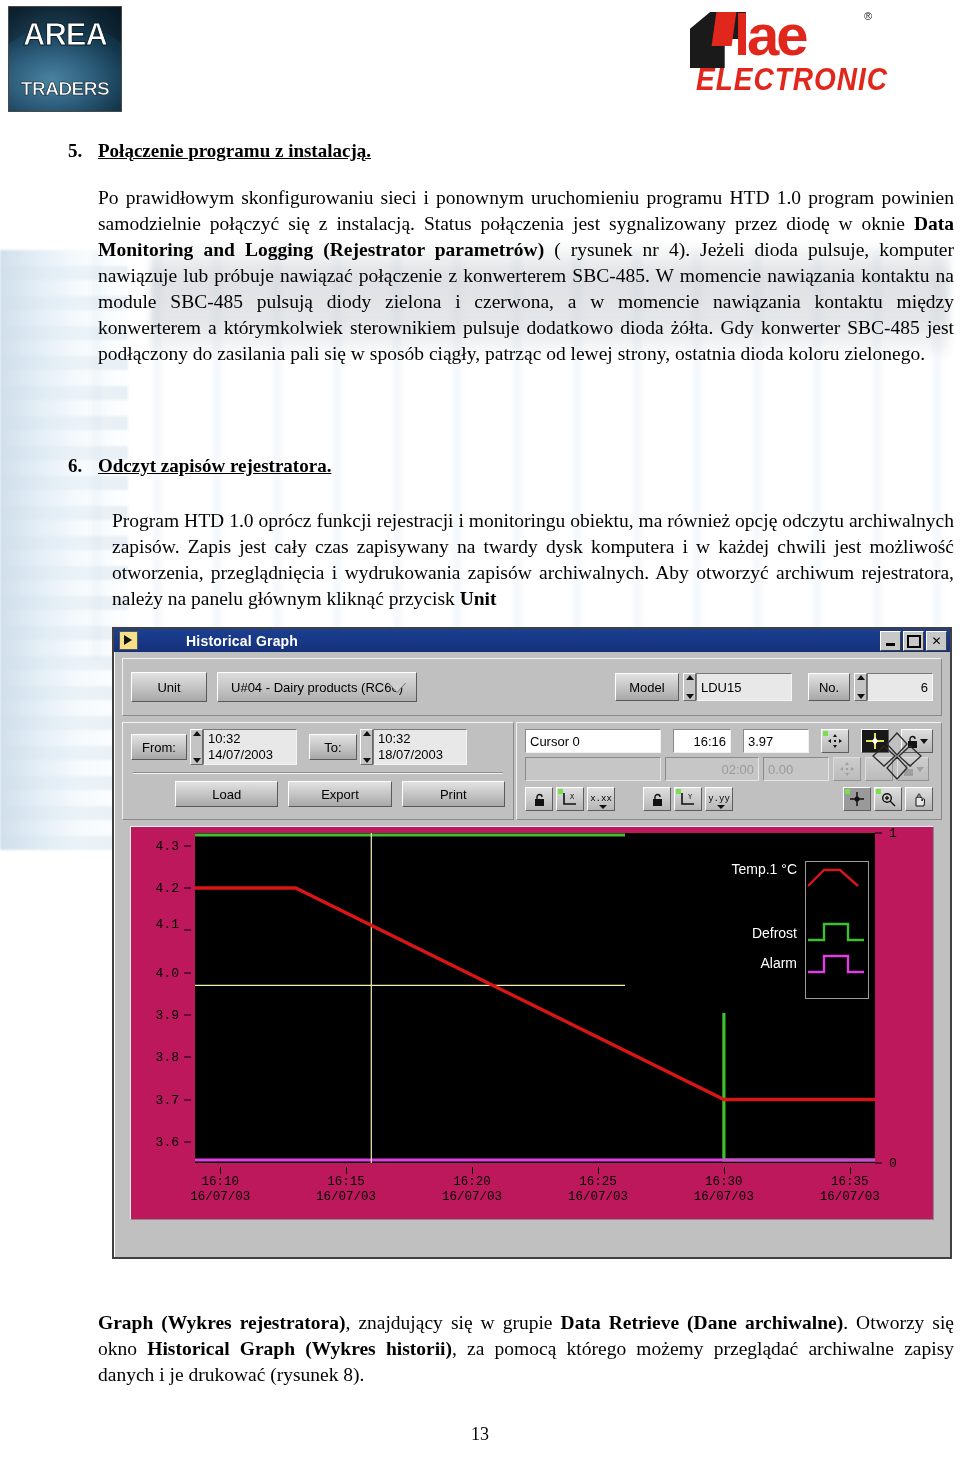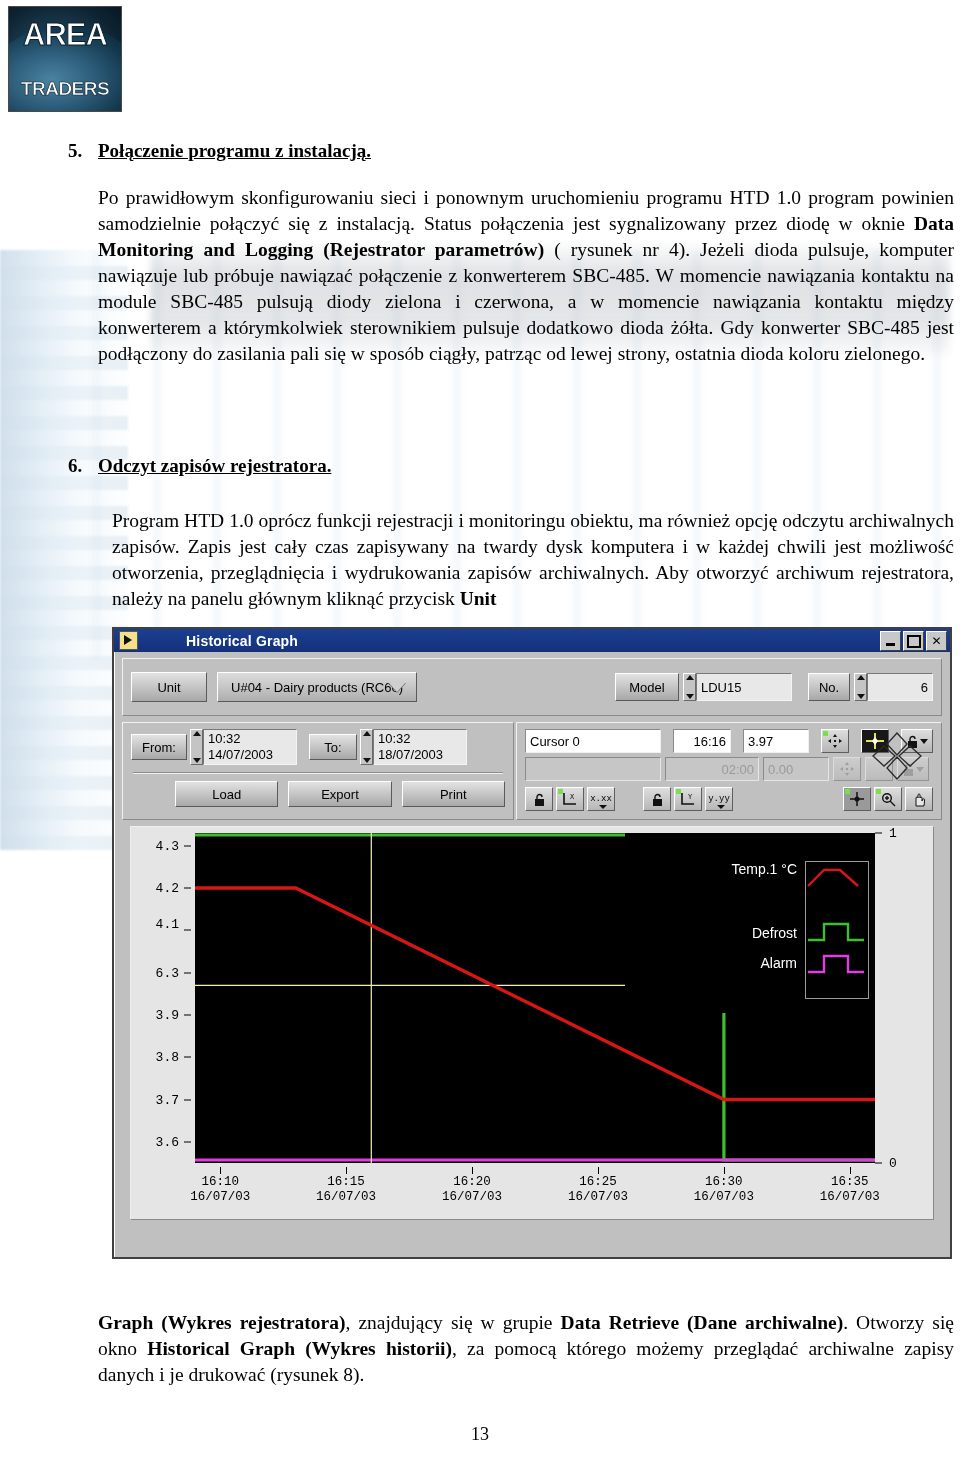--- a/index.html
+++ b/index.html
@@ -257,21 +257,21 @@
     font-size: 11px; font-family: "Liberation Sans", sans-serif;
   }
   .tbtn.dark { background: #181818; }
   .tbtn .greendot { position: absolute; left: 1px; top: 1px; width: 5px; height: 5px; background: #77e04a; }
 
   
   .chart-wrap {
     position: relative;
     margin: 6px 8px 8px 8px;
     height: 392px;
-    background: #e5e5e5;
+    background: #be185d;
     border: 1px solid #8a8a8a;
     border-top-color: #efefef; border-left-color: #efefef;
   }
   .plot {
     position: absolute;
     left: 64px; top: 6px;
     width: 680px; height: 330px;
     background: #000000;
   }
   .ylabels { position: absolute; left: 0; top: 0; width: 60px; height: 344px; }
@@ -334,20 +334,27 @@
   <div class="watermark"></div>
   <div class="watermark2"></div>
   <div class="watermark3"></div>
 
   <div class="logo-area">
     <div class="globe"></div>
     <div class="word1">AREA</div>
     <div class="word2">TRADERS</div>
   </div>
 
+  <div class="lae-logo">
+    <div class="blackshape"></div>
+    <div class="redbar"></div>
+    <div class="laetext">lae</div>
+    <div class="reg">®</div>
+    <div class="electronic">ELECTRONIC</div>
+  </div>
 
   <div class="heading" style="left:68px; top:140px;">
     <span class="num">5.</span><span class="ttl">Połączenie programu z instalacją.</span>
   </div>
   <p class="para" id="p5" style="left:98px; top:185px; width:856px;">Po prawidłowym skonfigurowaniu sieci i ponownym uruchomieniu programu HTD 1.0 program powinien samodzielnie połączyć się z instalacją. Status połączenia jest sygnalizowany przez diodę w oknie <b>Data Monitoring and Logging (Rejestrator parametrów)</b> ( rysunek nr 4). Jeżeli dioda pulsuje, komputer nawiązuje lub próbuje nawiązać połączenie z konwerterem SBC-485. W momencie nawiązania kontaktu na module SBC-485 pulsują diody  zielona i czerwona, a w momencie nawiązania kontaktu między konwerterem a którymkolwiek sterownikiem pulsuje dodatkowo dioda żółta. Gdy konwerter SBC-485 jest podłączony do zasilania pali się w sposób ciągły, patrząc od lewej strony, ostatnia dioda koloru zielonego.</p>
 
   <div class="heading" style="left:68px; top:455px;">
     <span class="num">6.</span><span class="ttl">Odczyt zapisów rejestratora.</span>
   </div>
   <p class="para" id="p6" style="left:112px; top:508px; width:842px;">Program HTD 1.0 oprócz funkcji rejestracji i monitoringu obiektu, ma również opcję odczytu archiwalnych zapisów. Zapis jest cały czas zapisywany na twardy dysk komputera i w każdej chwili jest możliwość otworzenia, przeglądnięcia i wydrukowania zapisów archiwalnych. Aby otworzyć archiwum rejestratora, należy na panelu głównym kliknąć przycisk <b>Unit</b></p>
@@ -539,21 +546,21 @@
       </div>
 
       <div class="chart-wrap">
         <div class="ylabels">
             <div style="top: 18.6923px;">4.3</div>
             <div class="ytick" style="top: 18.6923px; right: 0px;"></div>
             <div style="top: 61px;">4.2</div>
             <div class="ytick" style="top: 61px; right: 0px;"></div>
             <div style="top: 97px;">4.1</div>
             <div class="ytick" style="top: 103.308px; right: 0px;"></div>
-            <div style="top: 145.615px;">6.3</div>
+            <div style="top: 145.615px;">4.0</div>
             <div class="ytick" style="top: 145.615px; right: 0px;"></div>
             <div style="top: 187.923px;">3.9</div>
             <div class="ytick" style="top: 187.923px; right: 0px;"></div>
             <div style="top: 230.231px;">3.8</div>
             <div class="ytick" style="top: 230.231px; right: 0px;"></div>
             <div style="top: 272.538px;">3.7</div>
             <div class="ytick" style="top: 272.538px; right: 0px;"></div>
             <div style="top: 314.846px;">3.6</div>
             <div class="ytick" style="top: 314.846px; right: 0px;"></div>
           </div>

